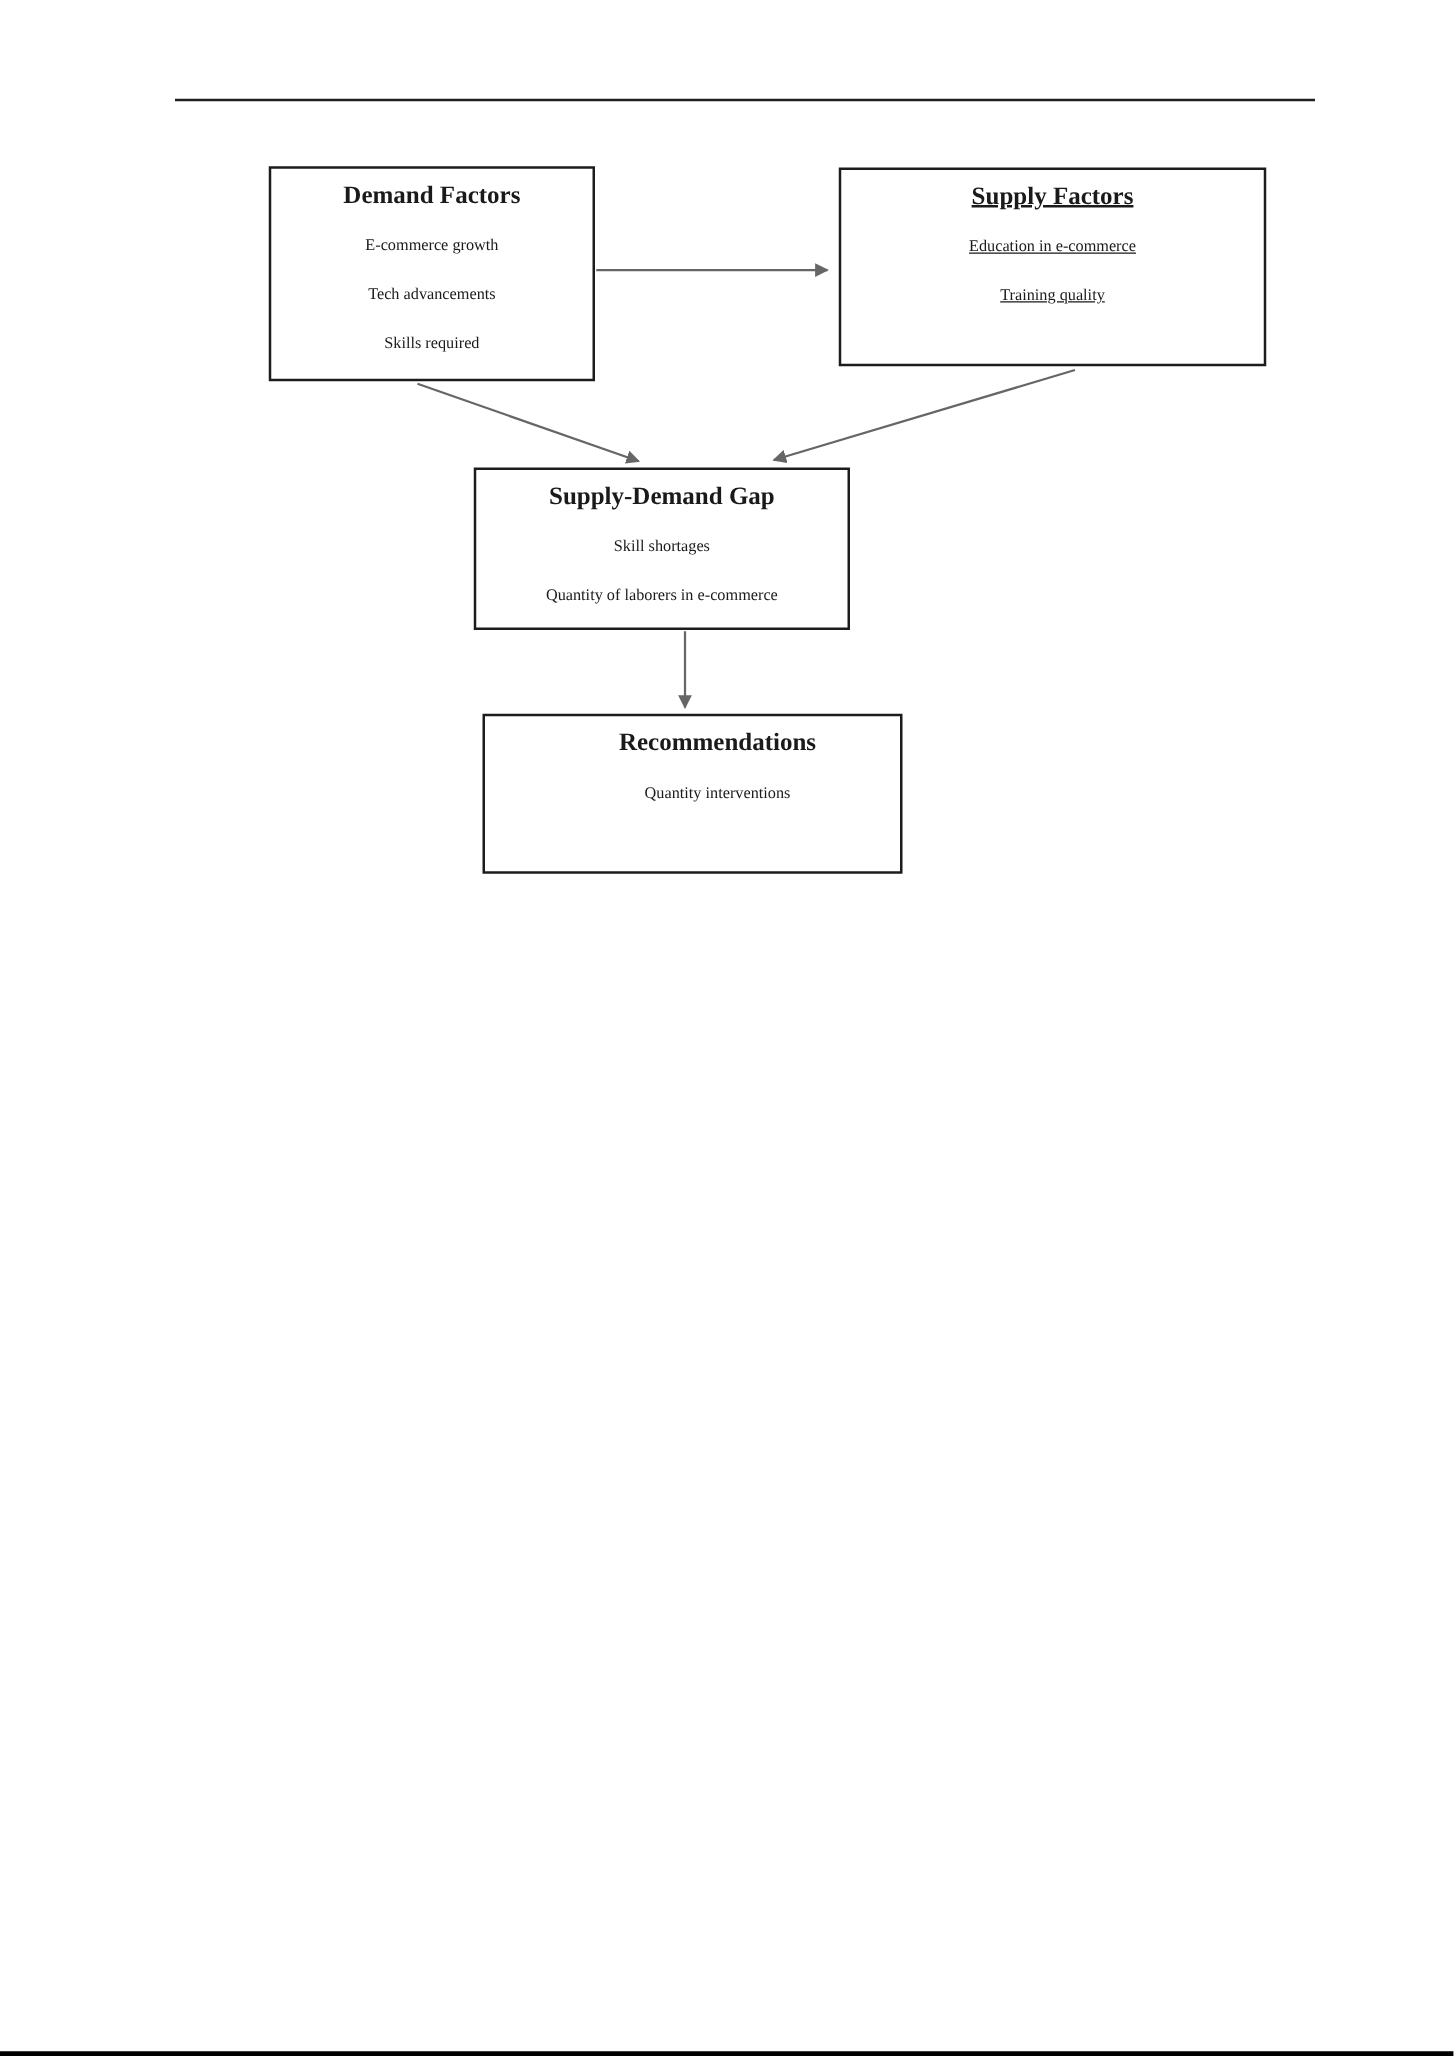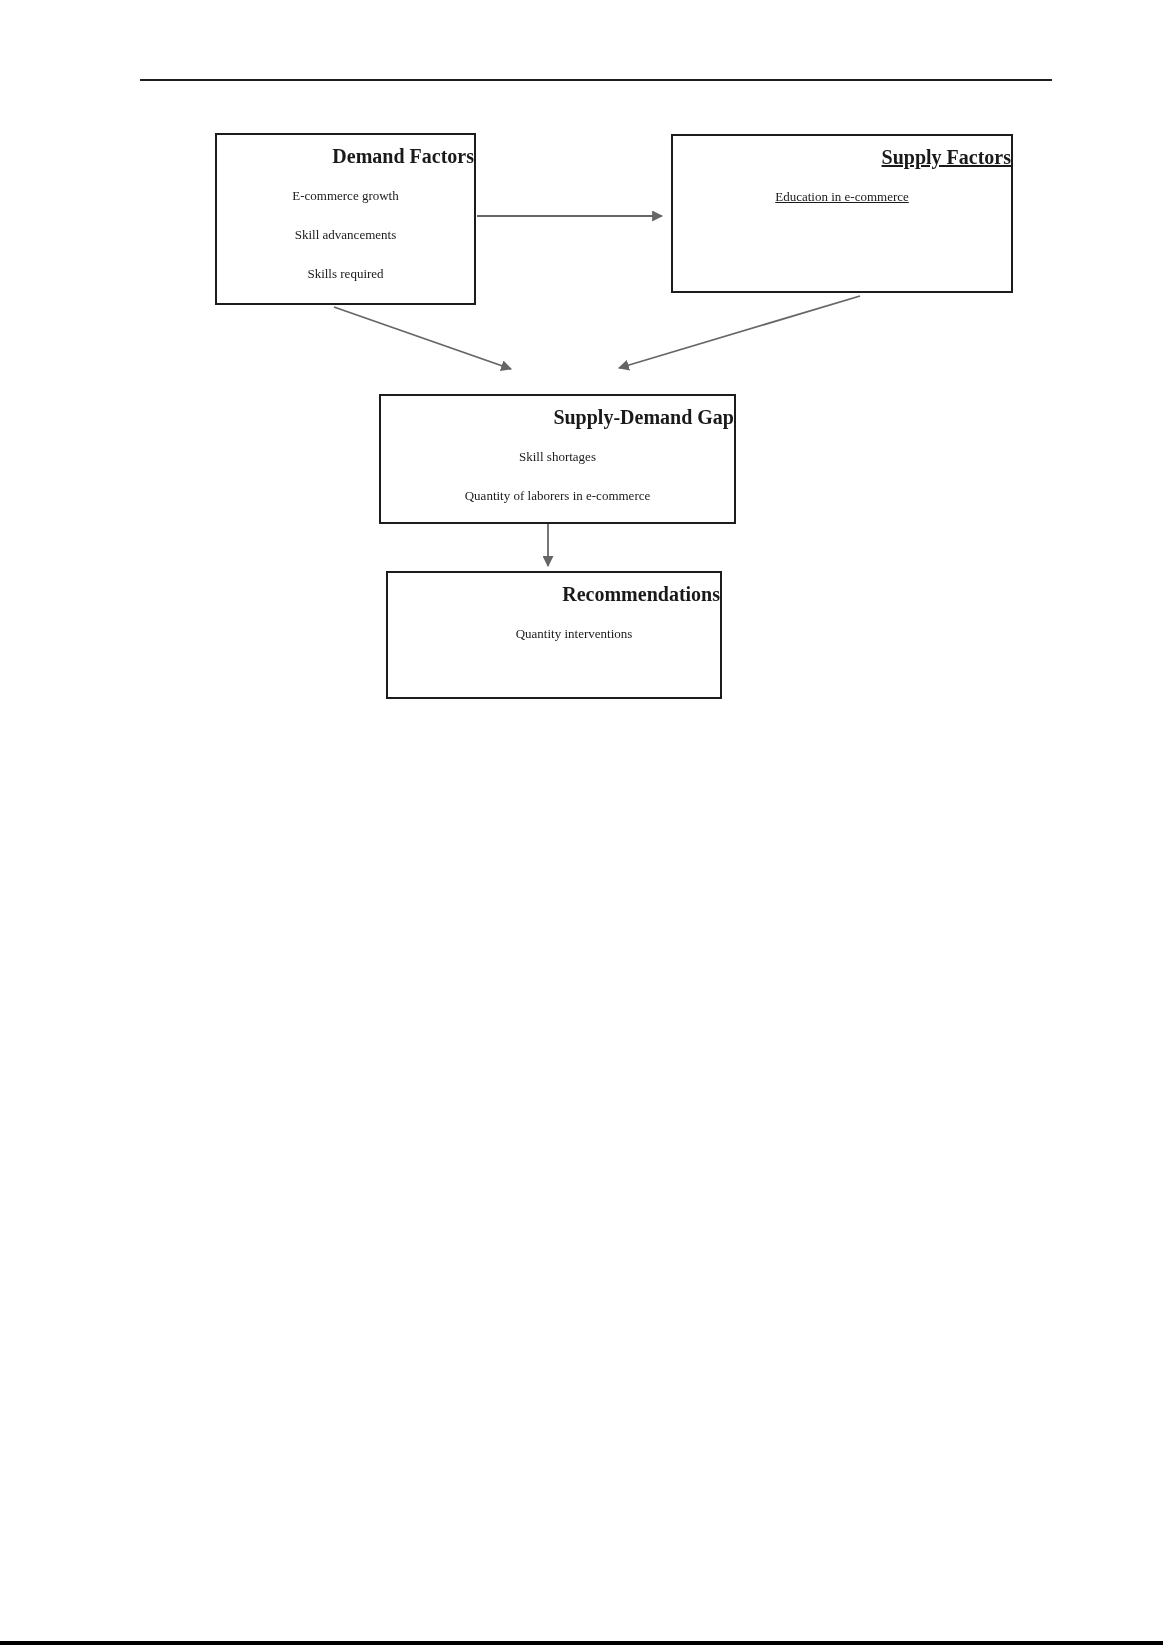--- a/index.html
+++ b/index.html
@@ -50,25 +50,24 @@
   }
   .box-line {
     height: 39px;
     line-height: 39px;
     font-size: 13px;
     white-space: nowrap;
   }
   .box-title {
     font-weight: bold;
     font-size: 20px;
-    text-align: right;
   }
   .box-demand { left: 215px; top: 133px; width: 261px; height: 172px; }
   .box-supply { left: 671px; top: 134px; width: 342px; height: 159px; text-decoration: underline; }
-  .box-gap    { left: 379px; top: 374px; width: 357px; height: 130px; margin-top: 20px; }
+  .box-gap    { left: 379px; top: 374px; width: 301px; height: 130px; }
   .box-recs   { left: 386px; top: 571px; width: 336px; height: 128px; padding-left: 40px; }
 </style>
 </head>
 <body>
 
 <div class="page">
 
   <div class="top-rule"></div>
 
   <svg class="arrows-layer" viewBox="0 0 1163 1645" xmlns="http://www.w3.org/2000/svg">
@@ -79,27 +78,28 @@
     </defs>
     <line x1="477" y1="216" x2="662" y2="216" stroke="#666666" stroke-width="1.8" marker-end="url(#arrowhead)"></line>
     <line x1="334" y1="307" x2="511" y2="369" stroke="#666666" stroke-width="1.8" marker-end="url(#arrowhead)"></line>
     <line x1="860" y1="296" x2="619" y2="368" stroke="#666666" stroke-width="1.8" marker-end="url(#arrowhead)"></line>
     <line x1="548" y1="505" x2="548" y2="566" stroke="#666666" stroke-width="1.8" marker-end="url(#arrowhead)"></line>
   </svg>
 
   <div class="node-box box-demand">
     <div class="box-line box-title">Demand Factors</div>
     <div class="box-line">E-commerce growth</div>
-    <div class="box-line">Skill advancements</div>
+    <div class="box-line">Tech advancements</div>
     <div class="box-line">Skills required</div>
   </div>
 
   <div class="node-box box-supply">
     <div class="box-line box-title">Supply Factors</div>
     <div class="box-line">Education in e-commerce</div>
+    <div class="box-line">Training quality</div>
   </div>
 
   <div class="node-box box-gap">
     <div class="box-line box-title">Supply-Demand Gap</div>
     <div class="box-line">Skill shortages</div>
     <div class="box-line">Quantity of laborers in e-commerce</div>
   </div>
 
   <div class="node-box box-recs">
     <div class="box-line box-title">Recommendations</div>

